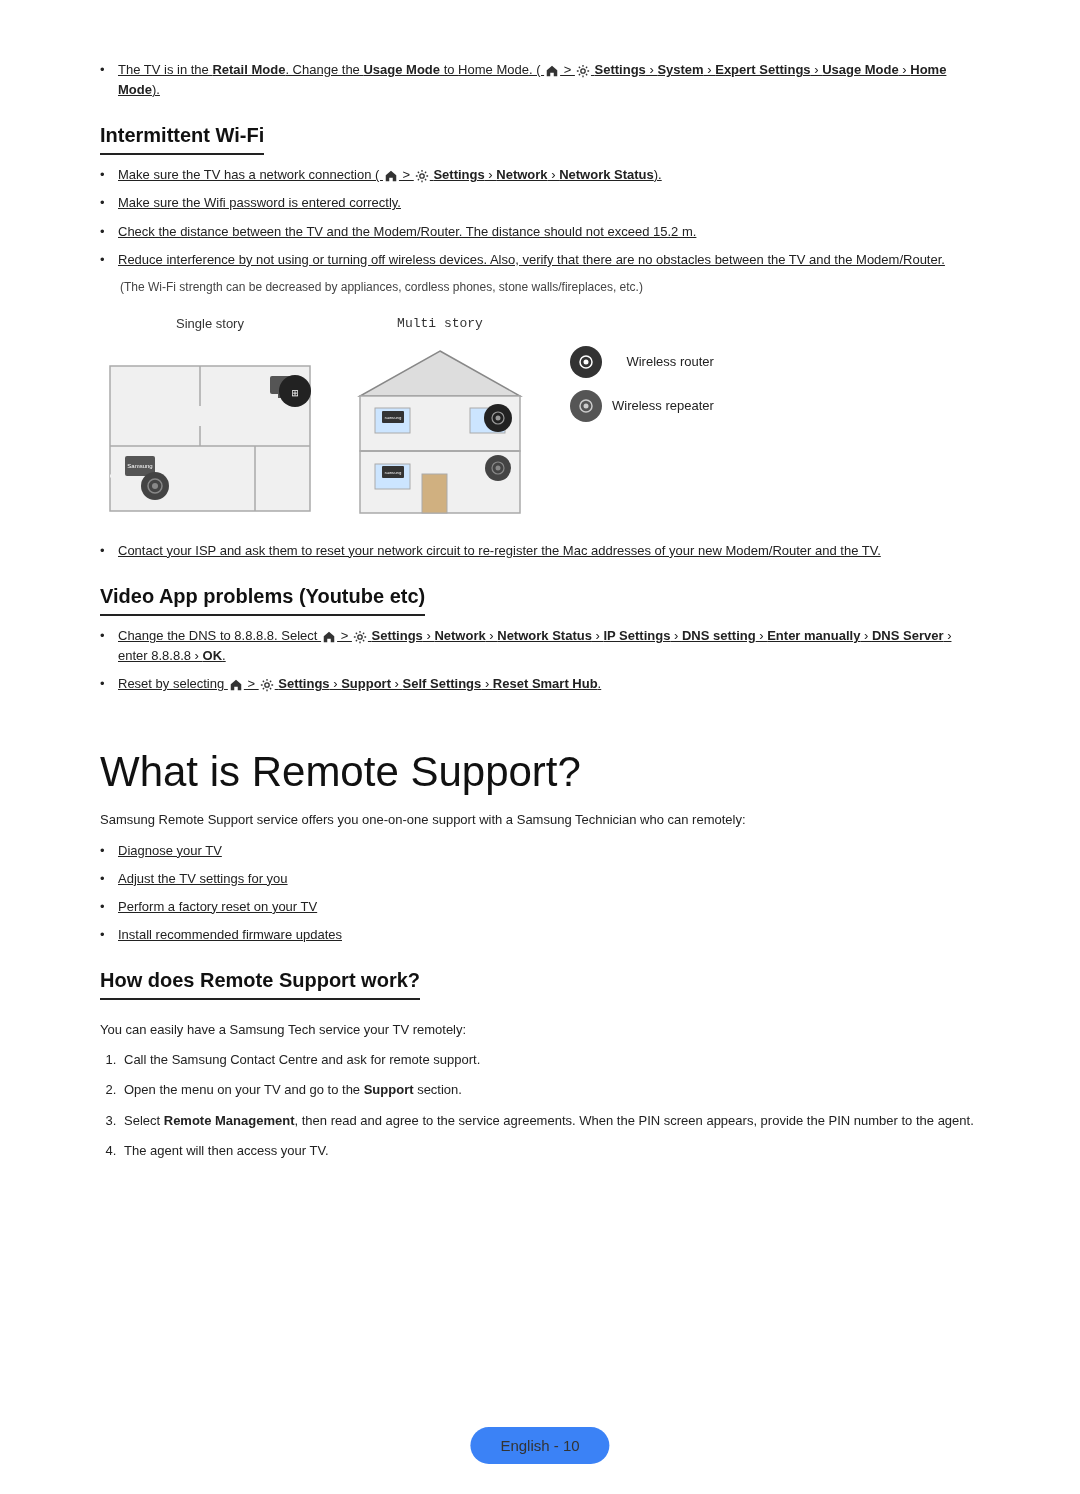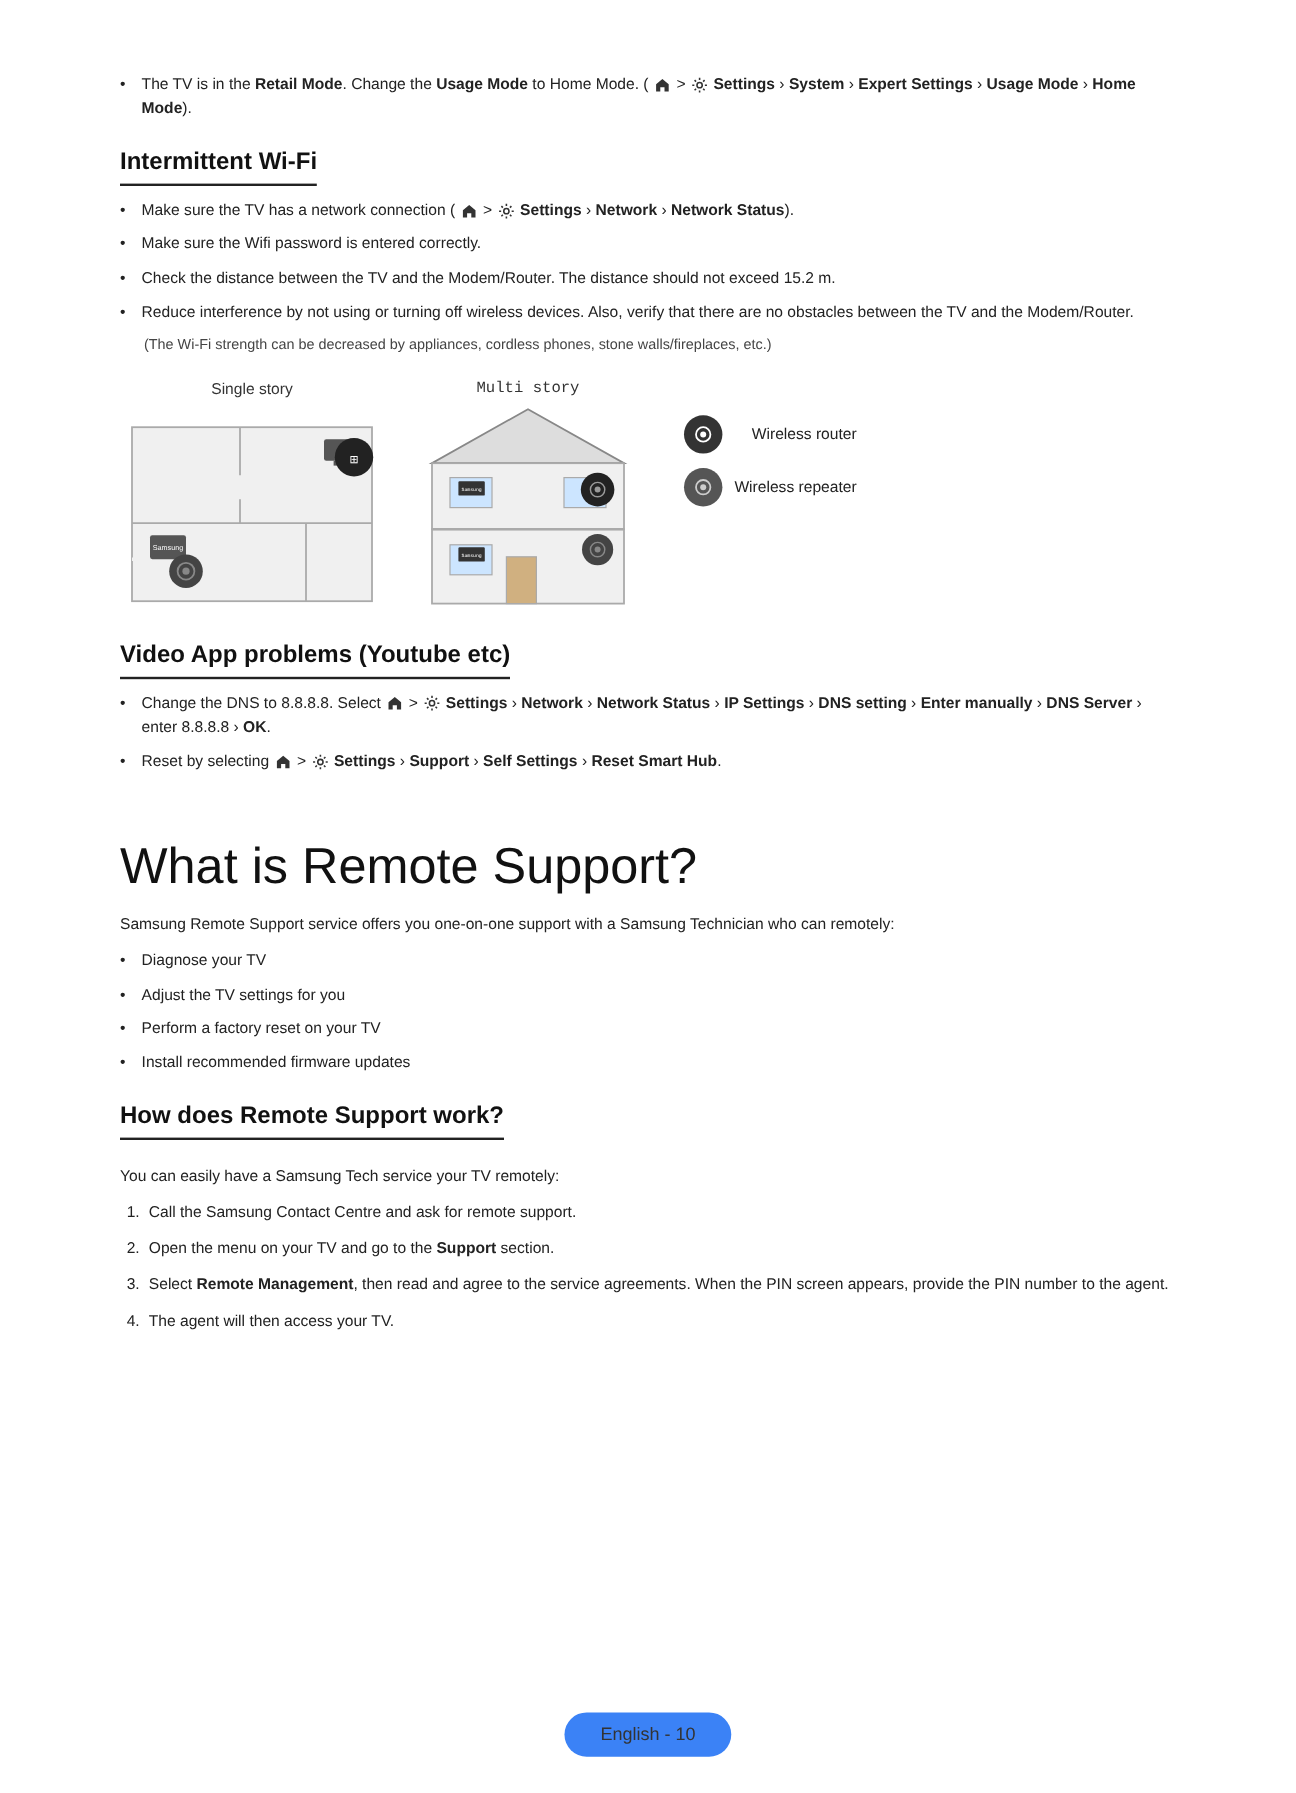--- a/index.html
+++ b/index.html
@@ -36,20 +36,21 @@
     h1.main-title {
       font-size: 42px;
       font-weight: 300;
       margin-bottom: 14px;
       color: #111;
     }
 
     ul.bullet-list {
       list-style: none;
       padding: 0;
+      text-decoration: underline;
     }
 
     ul.bullet-list li {
       padding-left: 18px;
       position: relative;
       margin-bottom: 8px;
       line-height: 1.55;
     }
 
     ul.bullet-list li::before {
@@ -80,21 +81,21 @@
     }
 
     .diagram-single, .diagram-multi {
       display: flex;
       flex-direction: column;
       align-items: center;
     }
 
     .diagram-label {
       font-size: 13px;
-      margin-bottom: 5px;
+      margin-bottom: 15px;
       color: #333;
     }
 
     .legend-area {
       display: flex;
       flex-direction: column;
       justify-content: center;
       margin-left: 30px;
       margin-top: 30px;
       gap: 12px;
@@ -296,20 +297,23 @@
             <svg width="18" height="18" viewBox="0 0 18 18" fill="none">
               <circle cx="9" cy="9" r="6" fill="none" stroke="#ccc" stroke-width="1.5"></circle>
               <circle cx="9" cy="9" r="2.5" fill="#ccc"></circle>
             </svg>
           </div>
           <span>Wireless repeater</span>
         </div>
       </div>
     </div>
 
+    <ul class="bullet-list">
+      <li>Contact your ISP and ask them to reset your network circuit to re-register the Mac addresses of your new Modem/Router and the TV.</li>
+    </ul>
   </div>
 
   <div class="section">
     <h2 class="heading">Video App problems (Youtube etc)</h2>
     <ul class="bullet-list">
       <li>
         Change the DNS to 8.8.8.8. Select
         <svg class="home-icon" viewBox="0 0 16 16" fill="none">
             <path d="M8 2L2 7v7h4v-4h4v4h4V7L8 2z" fill="#333"></path>
           </svg>

